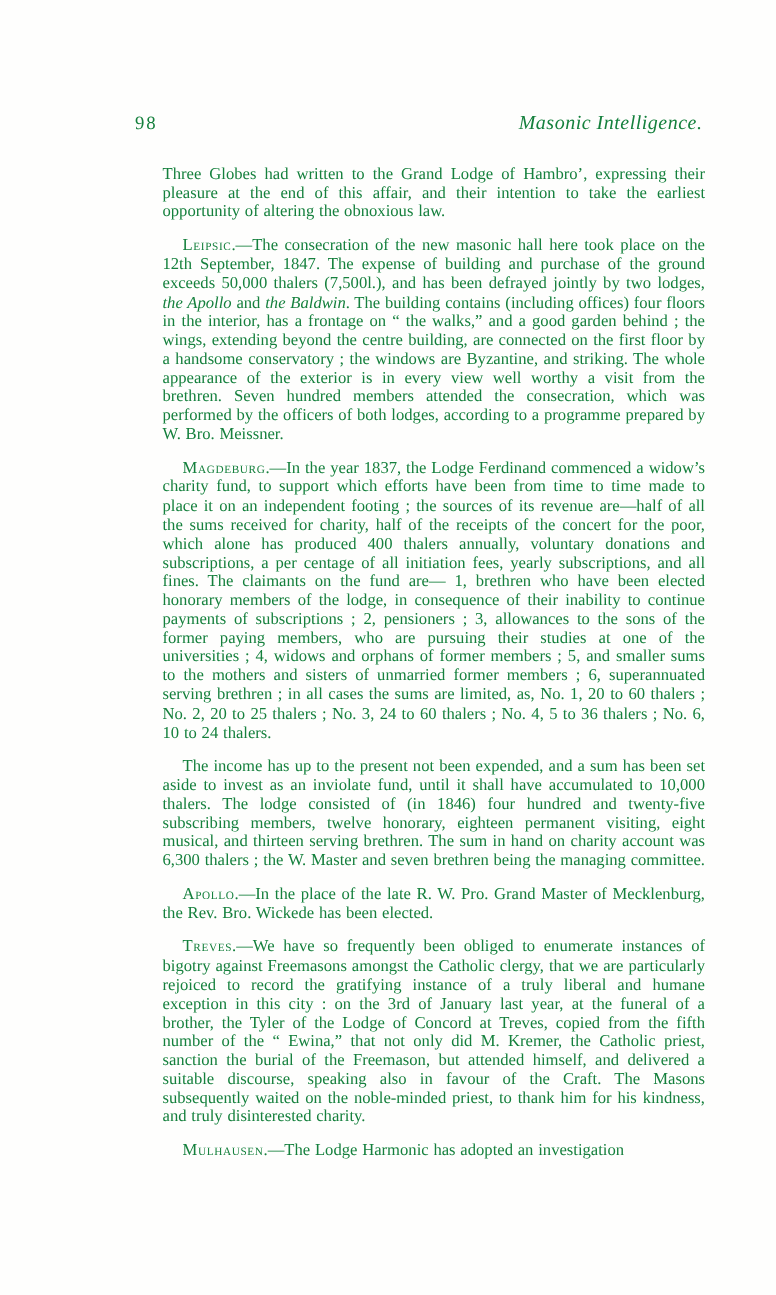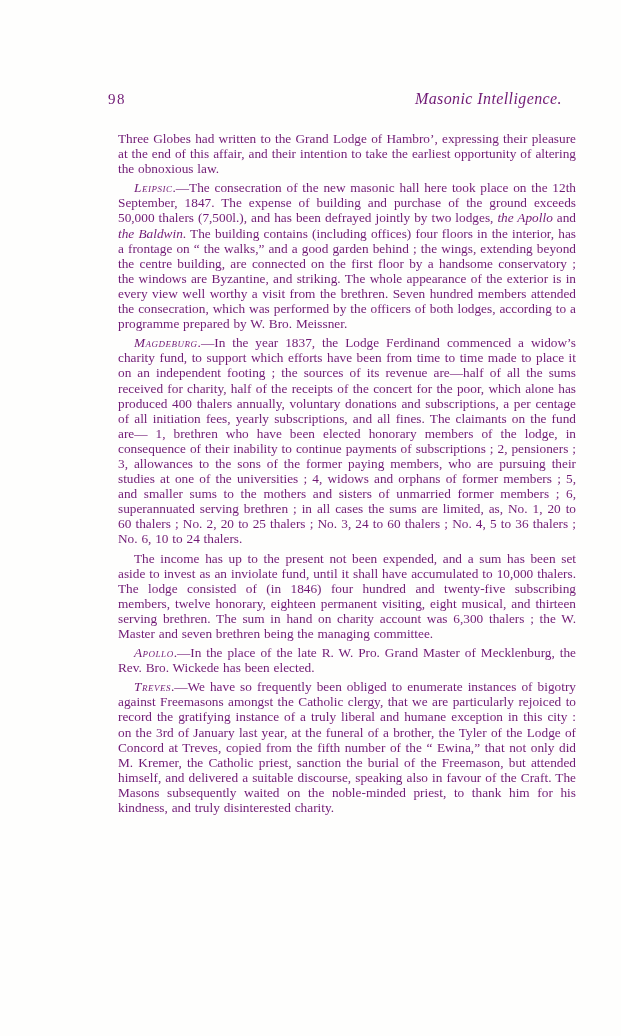--- a/index.html
+++ b/index.html
@@ -7,21 +7,21 @@
     padding: 0;
     background: #ffffff;
   }
   .page {
     position: relative;
     width: 621px;
     height: 1036px;
     background: #fefefdf0;
     background-color: #fefefd;
     font-family: "Liberation Serif", "DejaVu Serif", serif;
-    color: #701a75;
+    color: #15803d;
     overflow: hidden;
   }
   .content {
     position: absolute;
     left: 118px;
     top: 90px;
     width: 458px;
   }
   .header {
     position: relative;
@@ -45,33 +45,32 @@
     letter-spacing: 0.4px;
   }
   .body {
     margin-top: 21px;
     font-size: 13.3px;
     line-height: 15.1px;
     text-align: justify;
     word-spacing: 0.5px;
   }
   .body p {
-    margin: 0;
+    margin: 12px;
     padding: 0;
   }
   .body p.spaced {
     margin-top: 4px;
   }
   .body p.indent {
     text-indent: 16px;
   }
   .sc {
     font-variant: small-caps;
     letter-spacing: 0.5px;
-    font-style: italic;
   }
   .it {
     font-style: italic;
   }
 </style>
 </head>
 <body>
 
 <div class="page">
   <div class="content">
@@ -88,16 +87,17 @@
       <p class="spaced indent"><span class="sc">Leipsic</span><span>.—The consecration of the new masonic hall here took place on the 12th September, 1847.  The expense of building and purchase of the ground exceeds 50,000 thalers (7,500l.), and has been defrayed jointly by two lodges, </span><span class="it">the Apollo</span><span> and </span><span class="it">the Baldwin</span><span>.  The building contains (including offices) four floors in the interior, has a frontage on “ the walks,” and a good garden behind ; the wings, extending beyond the centre building, are connected on the first floor by a handsome conservatory ; the windows are Byzantine, and striking.  The whole appearance of the exterior is in every view well worthy a visit from the brethren. Seven hundred members attended the consecration, which was performed by the officers of both lodges, according to a programme prepared by W. Bro. Meissner.</span></p>
 
       <p class="spaced indent"><span class="sc">Magdeburg</span><span>.—In the year 1837, the Lodge Ferdinand commenced a widow’s charity fund, to support which efforts have been from time to time made to place it on an independent footing ; the sources of its revenue are—half of all the sums received for charity, half of the receipts of the concert for the poor, which alone has produced 400 thalers annually, voluntary donations and subscriptions, a per centage of all initiation fees, yearly subscriptions, and all fines.  The claimants on the fund are— 1, brethren who have been elected honorary members of the lodge, in consequence of their inability to continue payments of subscriptions ; 2, pensioners ; 3, allowances to the sons of the former paying members, who are pursuing their studies at one of the universities ; 4, widows and orphans of former members ; 5, and smaller sums to the mothers and sisters of unmarried former members ; 6, superannuated serving brethren ; in all cases the sums are limited, as, No. 1, 20 to 60 thalers ; No. 2, 20 to 25 thalers ;  No. 3, 24 to 60 thalers ;  No. 4, 5 to 36 thalers ; No. 6, 10 to 24 thalers.</span></p>
 
       <p class="spaced indent"><span>The income has up to the present not been expended, and a sum has been set aside to invest as an inviolate fund, until it shall have accumulated to 10,000 thalers.  The lodge consisted of (in 1846) four hundred and twenty-five subscribing members, twelve honorary, eighteen permanent visiting, eight musical, and thirteen serving brethren.  The sum in hand on charity account was 6,300 thalers ; the W. Master and seven brethren being the managing committee.</span></p>
 
       <p class="spaced indent"><span class="sc">Apollo</span><span>.—In the place of the late R. W. Pro. Grand Master of Mecklenburg, the Rev. Bro. Wickede has been elected.</span></p>
 
       <p class="spaced indent"><span class="sc">Treves</span><span>.—We have so frequently been obliged to enumerate instances of bigotry against Freemasons amongst the Catholic clergy, that we are particularly rejoiced to record the gratifying instance of a truly liberal and humane exception in this city :  on the 3rd of January last year, at the funeral of a brother, the Tyler of the Lodge of Concord at Treves, copied from the fifth number of the “ Ewina,” that not only did M. Kremer, the Catholic priest, sanction the burial of the Freemason, but attended himself, and delivered a suitable discourse, speaking also in favour of the Craft.  The Masons subsequently waited on the noble-minded priest, to thank him for his kindness, and truly disinterested charity.</span></p>
 
+      <p class="spaced indent"><span class="sc">Mulhausen</span><span>.—The Lodge Harmonic has adopted an investigation</span></p>
 
     </div>
   </div>
 </div>
 
 </body></html>

